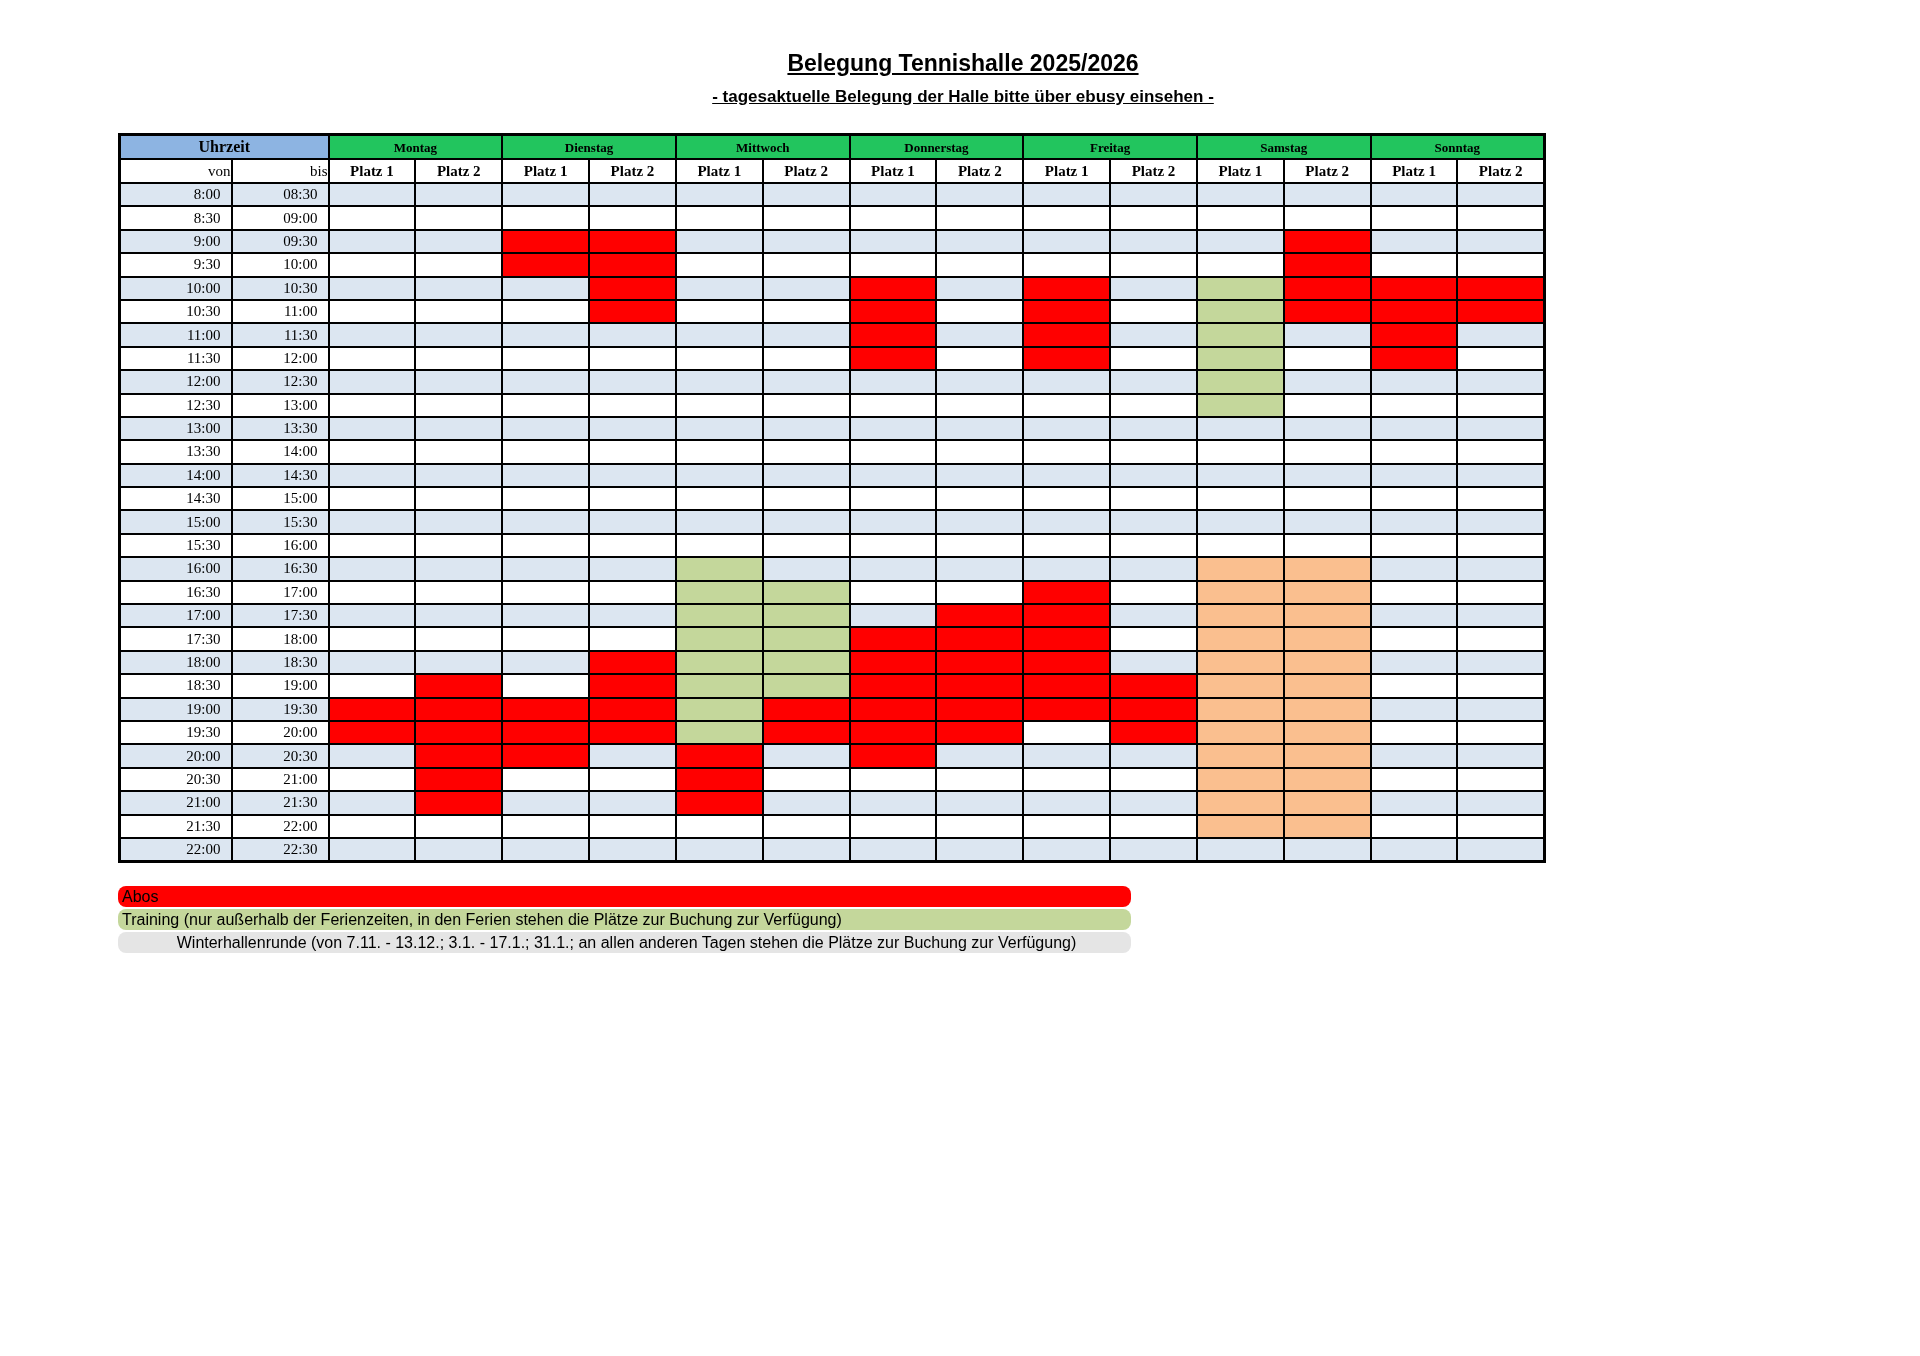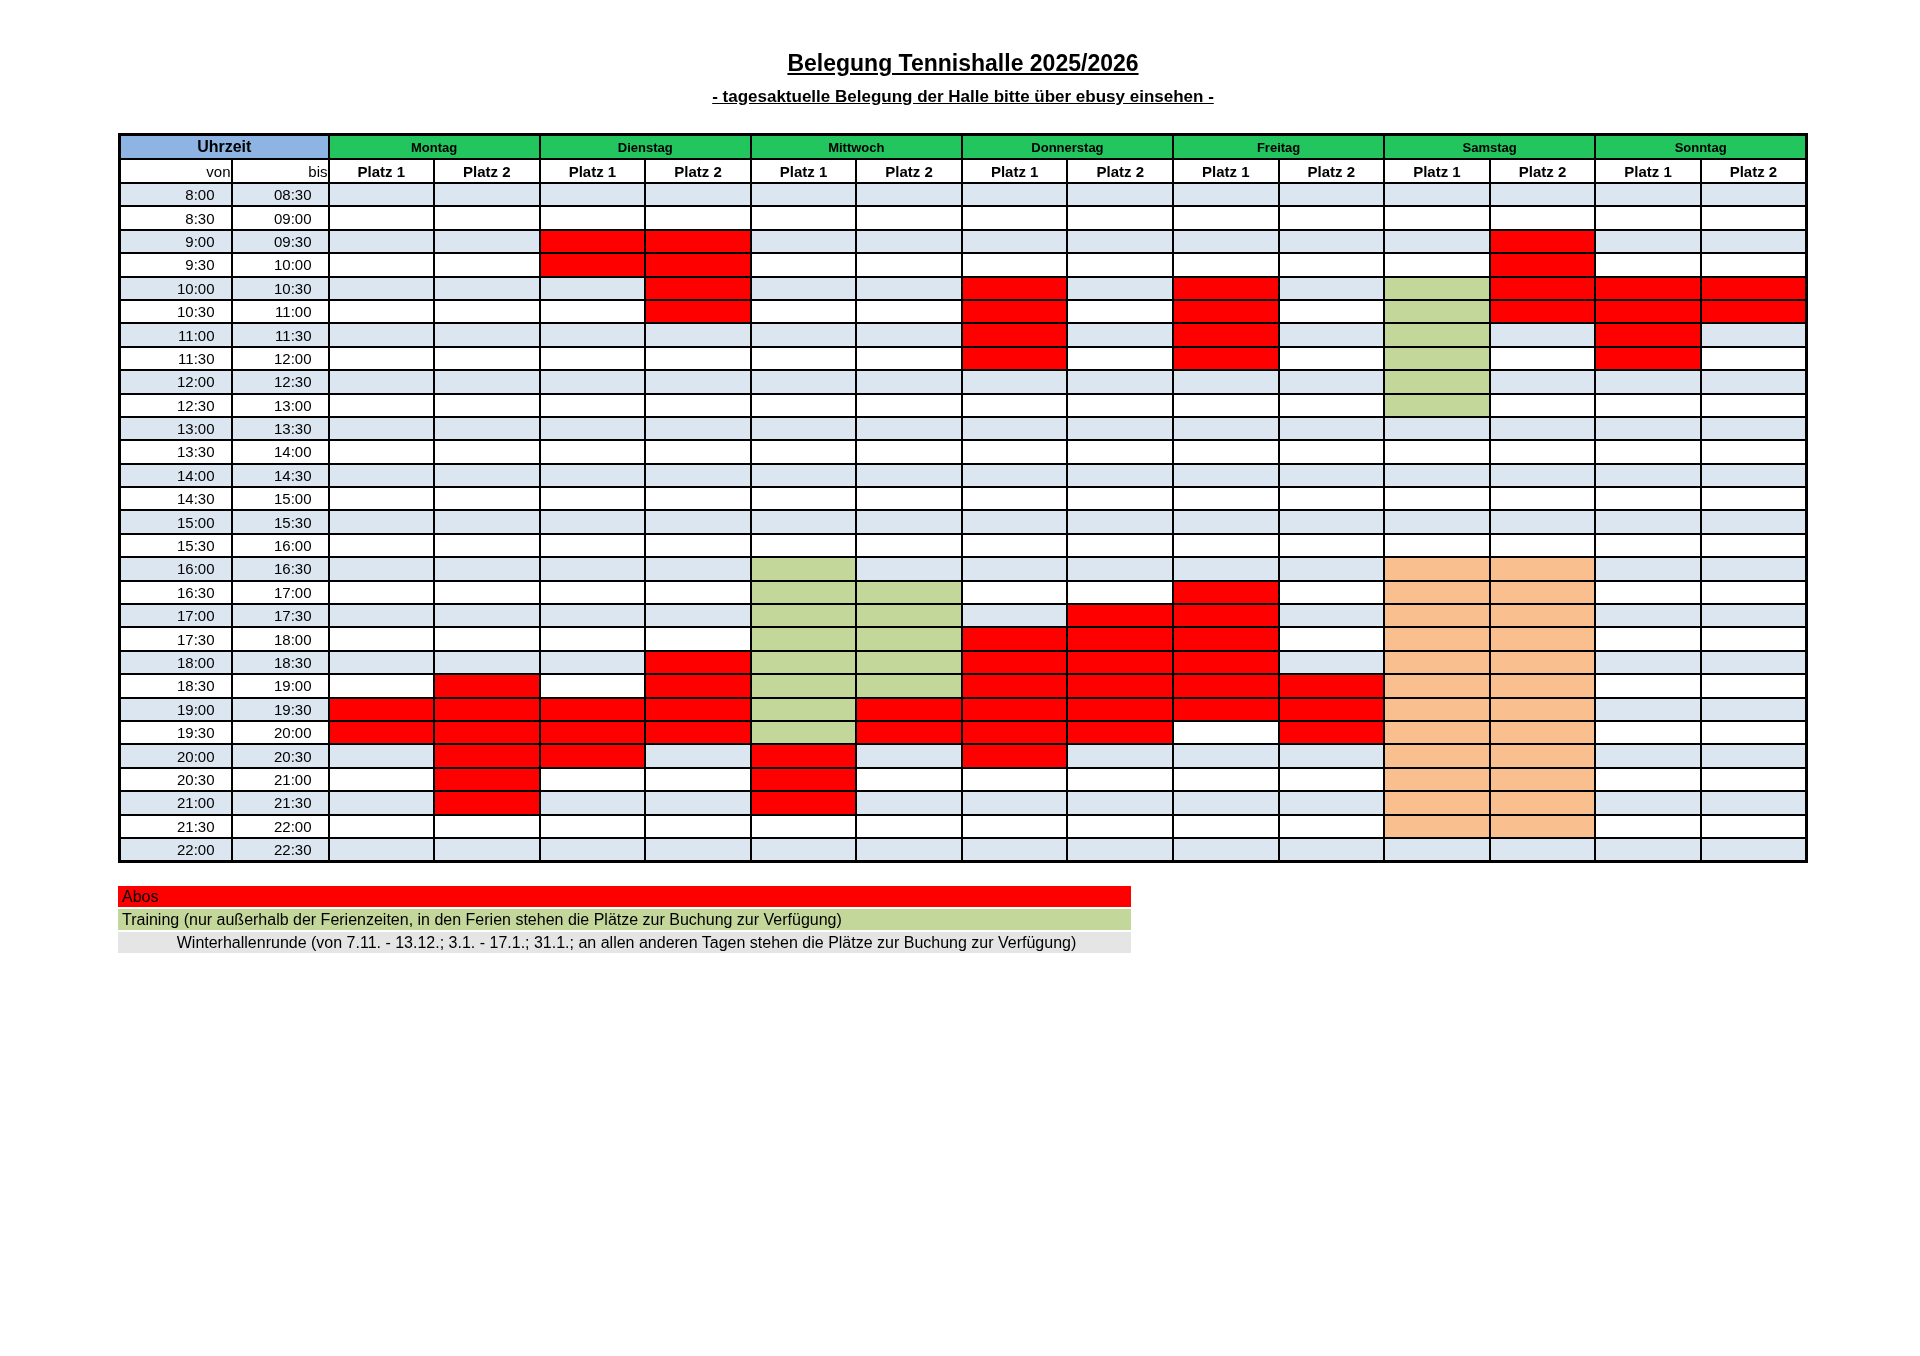--- a/index.html
+++ b/index.html
@@ -5,48 +5,49 @@
   html,body{margin:0;padding:0;}
   body{
     width:1920px;height:1356px;position:relative;background:#ffffff;
     font-family:"Liberation Sans","DejaVu Sans",sans-serif;color:#000;
   }
   .title-wrap{position:absolute;left:118px;top:50px;width:1690px;text-align:center;text-decoration:underline;}
   .page-title{font-size:23px;font-weight:bold;line-height:26px;}
   .page-subtitle{font-size:17px;font-weight:bold;margin-top:11px;}
 
   table.schedule{
-    position:absolute;left:118px;top:133px;width:1690px;
+    position:absolute;left:118px;top:133px;width:1428px;
     border-collapse:collapse;table-layout:fixed;
     border:3px solid var(--border);
+    font-family:Liberation Serif, serif;
   }
   .schedule th,.schedule td{
     border:2px solid var(--border);
     padding:0;overflow:hidden;white-space:nowrap;
     font-size:15px;line-height:1;
   }
   .schedule thead th{height:22px;}
   .schedule tbody td{height:21.4px;}
   th.uhrzeit{background:var(--headerblue);font-weight:bold;font-size:16px;}
   th.day{font-weight:bold;font-size:13px;background:#22c55e;}
   th.platz{font-weight:bold;background:#fff;}
   th.vonbis{font-weight:normal;text-align:right;padding-left:4px;background:#fff;}
-  td.time{text-align:right;padding-right:16px;}
+  td.time{text-align:right;padding-right:10px;}
   .zebra{background:var(--rowblue);}
   .plain{background:#ffffff;}
   .abo{background:var(--abo);}
   .training{background:var(--training);}
   .winter{background:var(--winter);}
   .grp{border-left-width:3px;}
 
   .legend{position:absolute;left:118px;top:886px;width:1013px;}
   .legend-row{
     height:21px;line-height:21px;font-size:16px;
     padding-left:4px;margin-bottom:2px;box-sizing:border-box;
-    overflow:hidden;white-space:nowrap;
+    overflow:hidden;white-space:nowrap;border-radius:8px;
   }
 </style>
 </head>
 <body>
 
 <div class="title-wrap">
   <div class="page-title">Belegung Tennishalle 2025/2026</div>
   <div class="page-subtitle">- tagesaktuelle Belegung der Halle bitte über ebusy einsehen -</div>
 </div>
 

